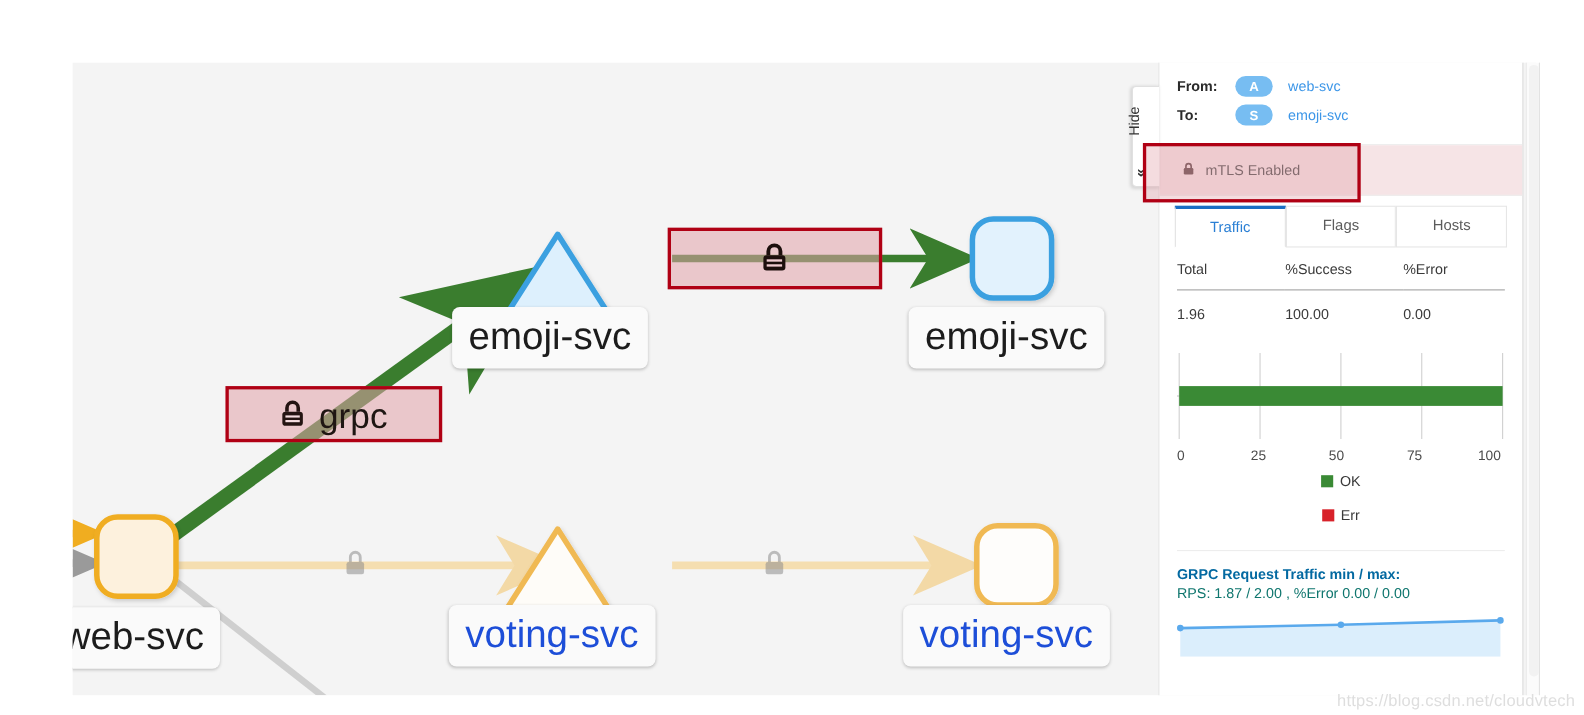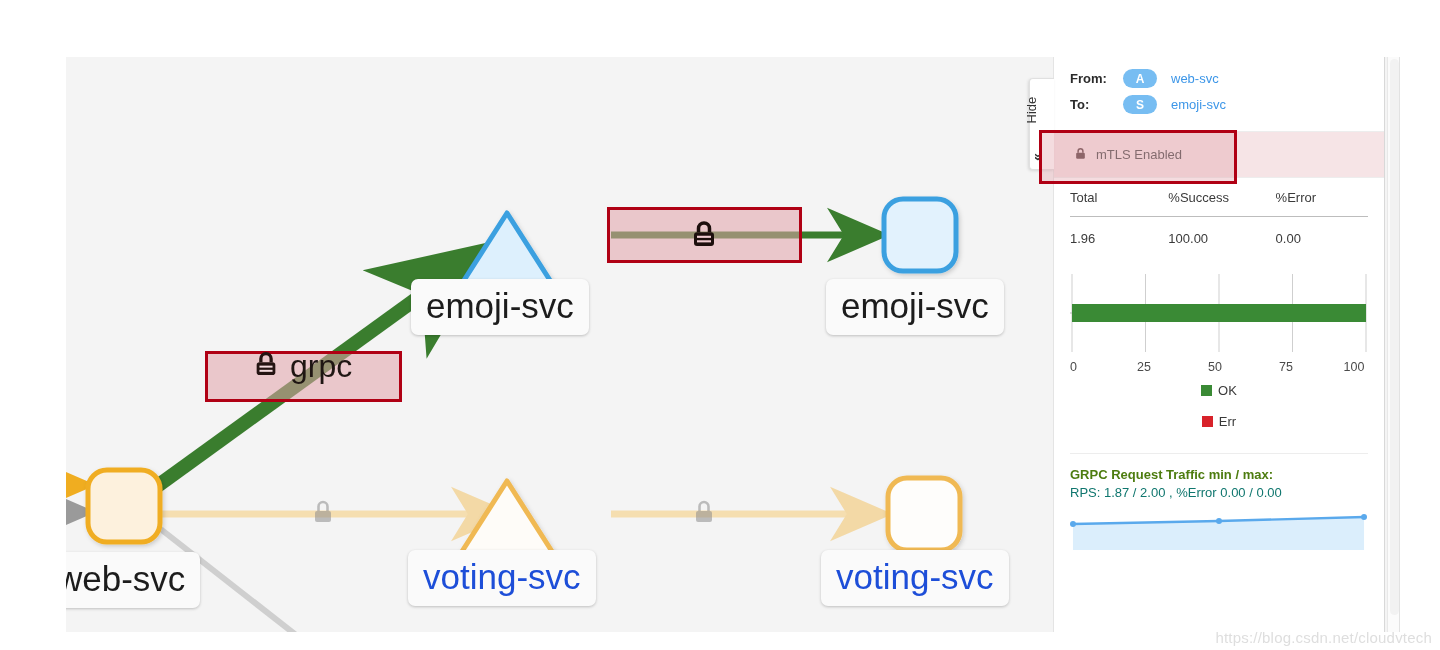--- a/index.html
+++ b/index.html
@@ -149,21 +149,21 @@
   .axis-labels { display: flex; justify-content: space-between; margin-top: 2px; padding: 0 0 0 0; font-size: 12.5px; color: #4b4b4b; }
   .axis-labels span { width: 34px; text-align: center; }
   .axis-labels span:first-child { text-align: left; width: 20px; }
   .axis-labels span:last-child { text-align: center; width: 28px; }
   .legend { display: flex; gap: 16px; margin-top: 9px; font-size: 13px; color: #3a3a3a; align-items: center; flex-direction: column; }
   .legend .item { display: flex; align-items: center; gap: 6px; }
   .swatch { width: 11px; height: 11px; display: inline-block; }
 
   .divider { height: 1px; background: #ededed; margin: 24px 0 0 0; }
   .minmax { padding-top: 13px; }
-  .minmax .t { font-weight: bold; font-size: 13px; color: #4d7c0f; }
+  .minmax .t { font-weight: bold; font-size: 13px; color: #0369a1; }
   .minmax .v { font-size: 13px; color: #0f766e; margin-top: 3px; }
 
   
   .spark { margin-top: 10px; }
   #spark-svg { width: 100%; height: 40px; display: block; }
 
   
   #panel-scrollbar {
     position: absolute; left: 1387px; top: 57px;
     width: 13px; height: 575px;
@@ -257,21 +257,21 @@
     <div class="node-label dark" style="left:345px; top:222px;">emoji-svc</div>
 
     <div class="node-label dark" style="left:760px; top:222px;">emoji-svc</div>
 
     <div class="node-label" style="left:342px; top:493px;">voting-svc</div>
 
     <div class="node-label" style="left:755px; top:493px;">voting-svc</div>
   </div>
 
   <div class="annot-box" style="left:205px; top:351px; width:197px; height:51px;"></div>
-  <div class="annot-label" style="left:252px; top:348px;">
+  <div class="annot-label" style="left:252px; top:360px;">
     <span class="lock-glyph">
       <svg width="28" height="28" viewBox="0 0 24 24" aria-hidden="true">
         <rect x="4" y="10.5" width="16" height="11" rx="2.4" fill="#241412"></rect>
         <path d="M7.6,10.5 V7.6 a4.4,4.4 0 0 1 8.8,0 V10.5" fill="none" stroke="#241412" stroke-width="2.8"></path>
         <rect x="6.4" y="13.4" width="11.2" height="1.7" fill="#f4dcdf"></rect>
         <rect x="6.4" y="17.0" width="11.2" height="1.7" fill="#f4dcdf"></rect>
       </svg>
     </span>
     <span>grpc</span>
   </div>
@@ -311,20 +311,25 @@
     <div id="mtls-row">
       <span class="lock-glyph">
         <svg width="13" height="15" viewBox="0 0 24 24" aria-hidden="true">
           <rect x="4" y="10.5" width="16" height="11" rx="2.2" fill="#5a3f41"></rect>
           <path d="M7.6,10.5 V7.6 a4.4,4.4 0 0 1 8.8,0 V10.5" fill="none" stroke="#5a3f41" stroke-width="2.8"></path>
         </svg>
       </span>
       <span>mTLS Enabled</span>
     </div>
 
+    <div class="tabs">
+      <div class="tab active">Traffic</div>
+      <div class="tab idle">Flags</div>
+      <div class="tab idle">Hosts</div>
+    </div>
 
     <div class="panel-body">
 
       <table class="metrics">
         <thead>
           <tr>
             <th>Total</th>
             <th>%Success</th>
             <th>%Error</th>
           </tr>

